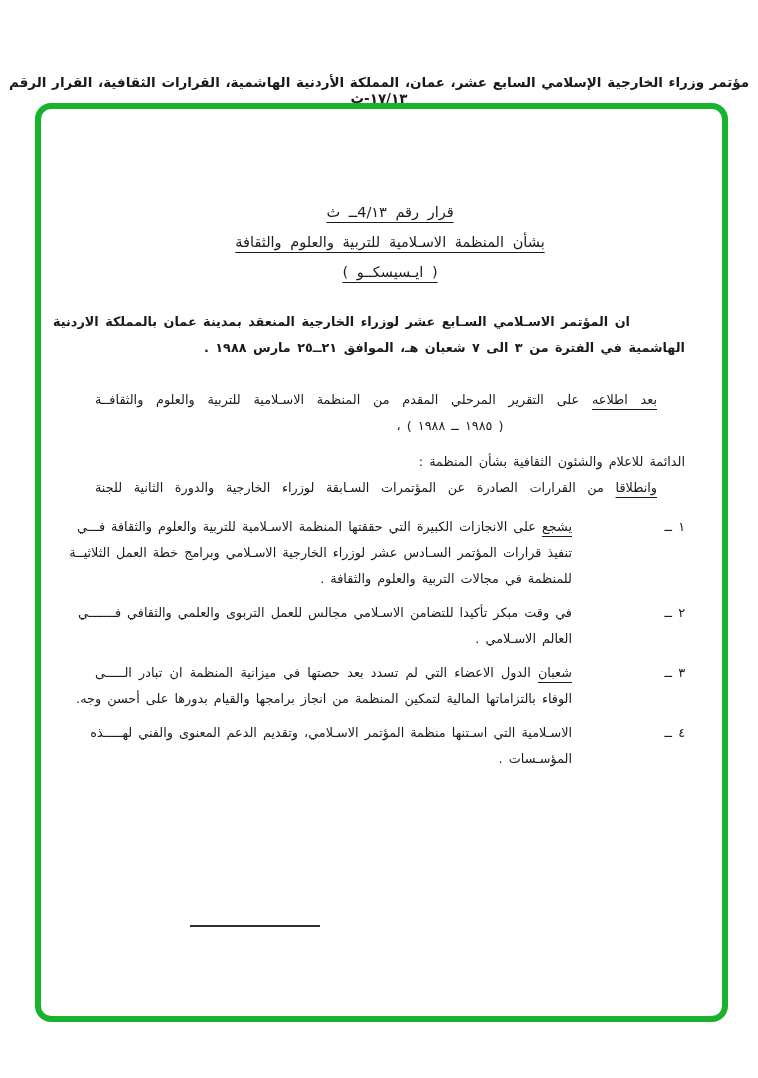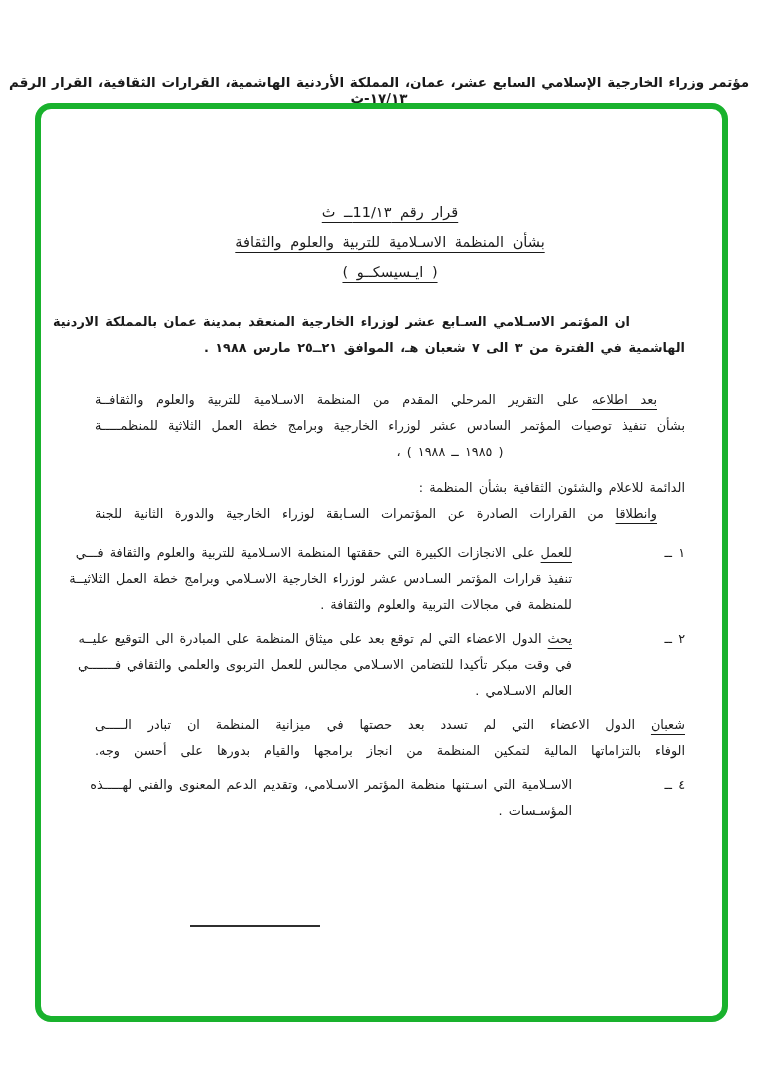--- a/index.html
+++ b/index.html
@@ -53,61 +53,60 @@
 
   <div class="hdr">
     <div class="hdr1">مؤتمر وزراء الخارجية الإسلامي السابع عشر، عمان، المملكة الأردنية الهاشمية، القرارات الثقافية، القرار الرقم ١٧/١٣-ث</div>
     <div class="hdr2">المصدر:  "منظمة المؤتمر الإسلامي، جدة"</div>
   </div>
 
   <div class="frame" style="border-color: rgb(25, 178, 45);">
     <div class="content">
 
       <div class="title">
-        <div class="ln"><span class="ul">قرار رقم 11/١٣ــ ث</span></div>
+        <div class="ln"><span class="ul">قرار رقم 4/١٣ــ ث</span></div>
         <div class="ln"><span class="ul">بشأن المنظمة الاسـلامية للتربية والعلوم والثقافة</span></div>
         <div class="ln"><span class="ul">( ايـسيسكــو )</span></div>
       </div>
 
       <div class="mt22">
         <div class="ln just ind55">ان المؤتمر الاسـلامي السـابع عشر لوزراء الخارجية المنعقد بمدينة عمان بالمملكة الاردنية</div>
         <div class="ln right">الهاشمية في الفترة من ٣ الى ٧ شعبان هـ، الموافق ‪٢١ــ٢٥‬ مارس ١٩٨٨ .</div>
       </div>
 
       <div class="mt26">
         <div class="ln just ind28"><span class="ul">بعد اطلاعه</span><span> على التقرير المرحلي المقدم من المنظمة الاسـلامية للتربية والعلوم والثقافــة</span></div>
-        <div class="ln just">بشأن تنفيذ توصيات المؤتمر السادس عشر لوزراء الخارجية وبرامج خطة العمل الثلاثية للمنظمـــــة</div>
         <div class="ln cline">‪( ١٩٨٥ ــ ١٩٨٨ )‬ ،</div>
       </div>
 
 
       <div class="mt10">
         <div class="ln right">الدائمة للاعلام والشئون الثقافية بشأن المنظمة :</div>
         <div class="ln just ind28"><span class="ul">وانطلاقا</span><span> من القرارات الصادرة عن المؤتمرات السـابقة لوزراء الخارجية والدورة الثانية للجنة</span></div>
       </div>
 
       <div class="item mt13">
         <div class="inum">١ ــ</div>
         <div class="itext">
-          <div class="ln just"><span class="ul">للعمل</span><span> على الانجازات الكبيرة التي حققتها المنظمة الاسـلامية للتربية والعلوم والثقافة فـــي</span></div>
+          <div class="ln just"><span class="ul">يشجع</span><span> على الانجازات الكبيرة التي حققتها المنظمة الاسـلامية للتربية والعلوم والثقافة فـــي</span></div>
           <div class="ln just">تنفيذ قرارات المؤتمر السـادس عشر لوزراء الخارجية الاسـلامي وبرامج خطة العمل الثلاثيــة</div>
           <div class="ln right">للمنظمة في مجالات التربية والعلوم والثقافة .</div>
         </div>
       </div>
 
       <div class="item mt8">
         <div class="inum">٢ ــ</div>
         <div class="itext">
-          <div class="ln just"><span class="ul">يحث</span><span> الدول الاعضاء التي لم توقع بعد على ميثاق المنظمة على المبادرة الى التوقيع عليــه</span></div>
           <div class="ln just">في وقت مبكر تأكيدا للتضامن الاسـلامي مجالس للعمل التربوى والعلمي والثقافي فـــــــي</div>
           <div class="ln right">العالم الاسـلامي .</div>
         </div>
       </div>
 
       <div class="item mt8">
+        <div class="inum">٣ ــ</div>
         <div class="itext">
           <div class="ln just"><span class="ul">شعبان</span><span> الدول الاعضاء التي لم تسدد بعد حصتها في ميزانية المنظمة ان تبادر الـــــى</span></div>
           <div class="ln just">الوفاء بالتزاماتها المالية لتمكين المنظمة من انجاز برامجها والقيام بدورها على أحسن وجه.</div>
         </div>
       </div>
 
       <div class="item mt8">
         <div class="inum">٤ ــ</div>
         <div class="itext">
           <div class="ln just">الاسـلامية التي اسـتنها منظمة المؤتمر الاسـلامي، وتقديم الدعم المعنوى والفني لهـــــذه</div>

